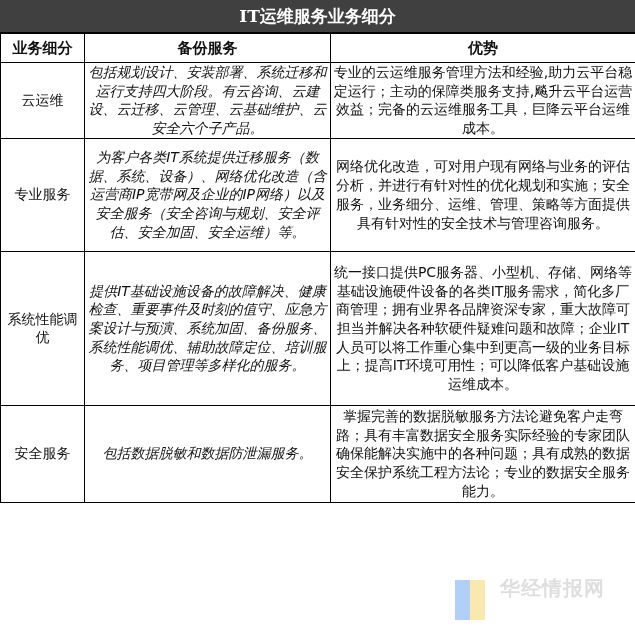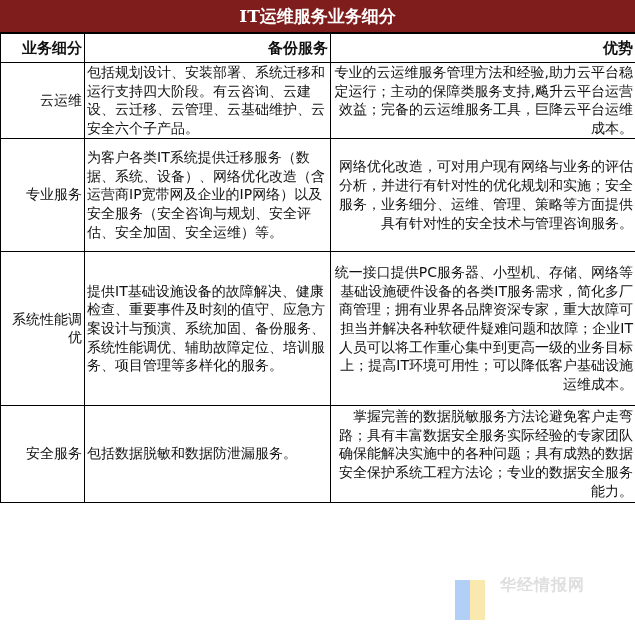--- a/index.html
+++ b/index.html
@@ -1,40 +1,40 @@
 <!DOCTYPE html>
 <html><head>
 <meta charset="utf-8">
 <style>
   html, body { margin: 0; padding: 0; background: #ffffff; }
   body { width: 635px; height: 634px; overflow: hidden; position: relative; font-family: "DejaVu Sans", sans-serif; }
   .title-bar {
     position: absolute; left: 0; top: 0; width: 635px; height: 33px;
-    background: #7f1d1d; color: #ffffff;
+    background: #404040; color: #ffffff;
     display: flex; align-items: center; justify-content: center;
     font-family: "DejaVu Serif", serif; font-size: 17px; font-weight: bold;
     border-bottom: 1px solid #000;
     box-sizing: border-box;
   }
   table {
     position: absolute; left: 0; top: 33px;
     width: 635px; border-collapse: collapse; table-layout: fixed;
   }
   td, th {
     border: 1px solid #000; padding: 0 2px;
     font-size: 14px; line-height: 18.7px; color: #111;
-    text-align: right; vertical-align: middle;
+    text-align: center; vertical-align: middle;
     word-break: break-all;
   }
   th { font-weight: bold; font-size: 15px; height: 28px; font-family: "DejaVu Serif", serif; }
   td.cat { font-size: 14px; margin-left: 35px; }
-  td.content { text-align: left; }
+  td.content { text-align: center; font-style: italic; }
   .watermark {
     position: absolute; left: 500px; top: 575px;
-    font-size: 16px; font-weight: bold; color: rgba(160,160,160,0.35);
+    font-size: 20px; font-weight: bold; color: rgba(160,160,160,0.35);
     letter-spacing: 1px; pointer-events: none;
   }
   .wm-blue { position: absolute; left: 455px; top: 580px; width: 15px; height: 40px; background: rgba(100,160,240,0.5); }
   .wm-yellow { position: absolute; left: 470px; top: 580px; width: 15px; height: 40px; background: rgba(245,215,110,0.55); }
 </style>
 </head>
 <body>
 
 <div class="title-bar">IT运维服务业务细分</div>
 

